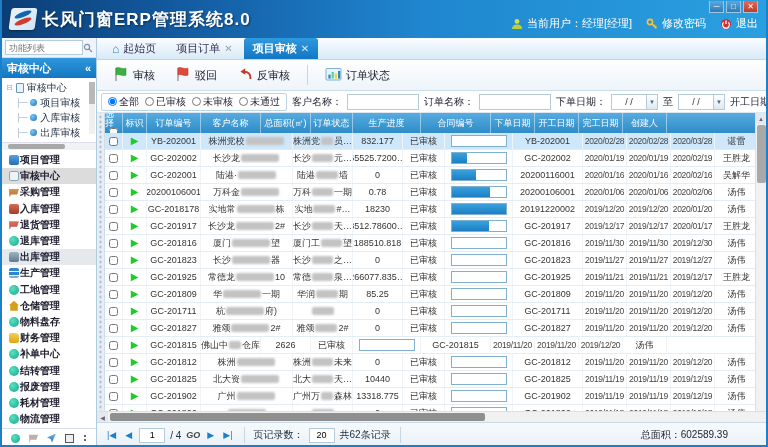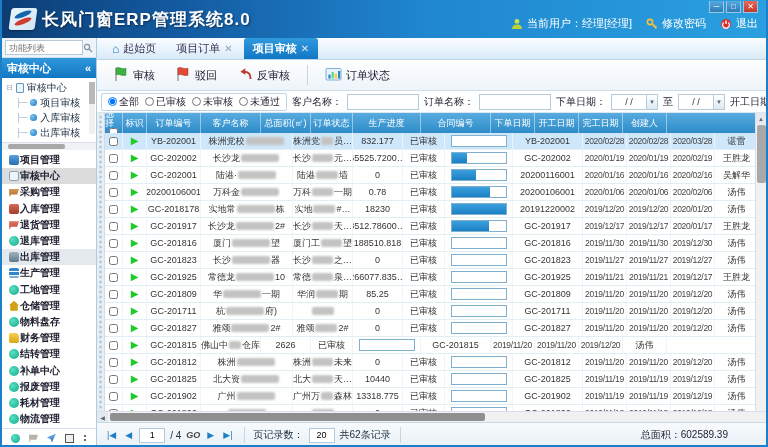--- a/index.html
+++ b/index.html
@@ -253,25 +253,25 @@
           <div class="menu-item">
             <span class="mi teal"></span>
             <span>物料盘存</span>
           </div>
           <div class="menu-item">
             <span class="mi folder"></span>
             <span>财务管理</span>
           </div>
           <div class="menu-item">
             <span class="mi teal"></span>
+            <span>补单中心</span>
+          </div>
+          <div class="menu-item">
+            <span class="mi teal"></span>
             <span>结转管理</span>
-          </div>
-          <div class="menu-item">
-            <span class="mi teal"></span>
-            <span>补单中心</span>
           </div>
           <div class="menu-item">
             <span class="mi teal"></span>
             <span>报废管理</span>
           </div>
           <div class="menu-item">
             <span class="mi teal"></span>
             <span>耗材管理</span>
           </div>
           <div class="menu-item">

